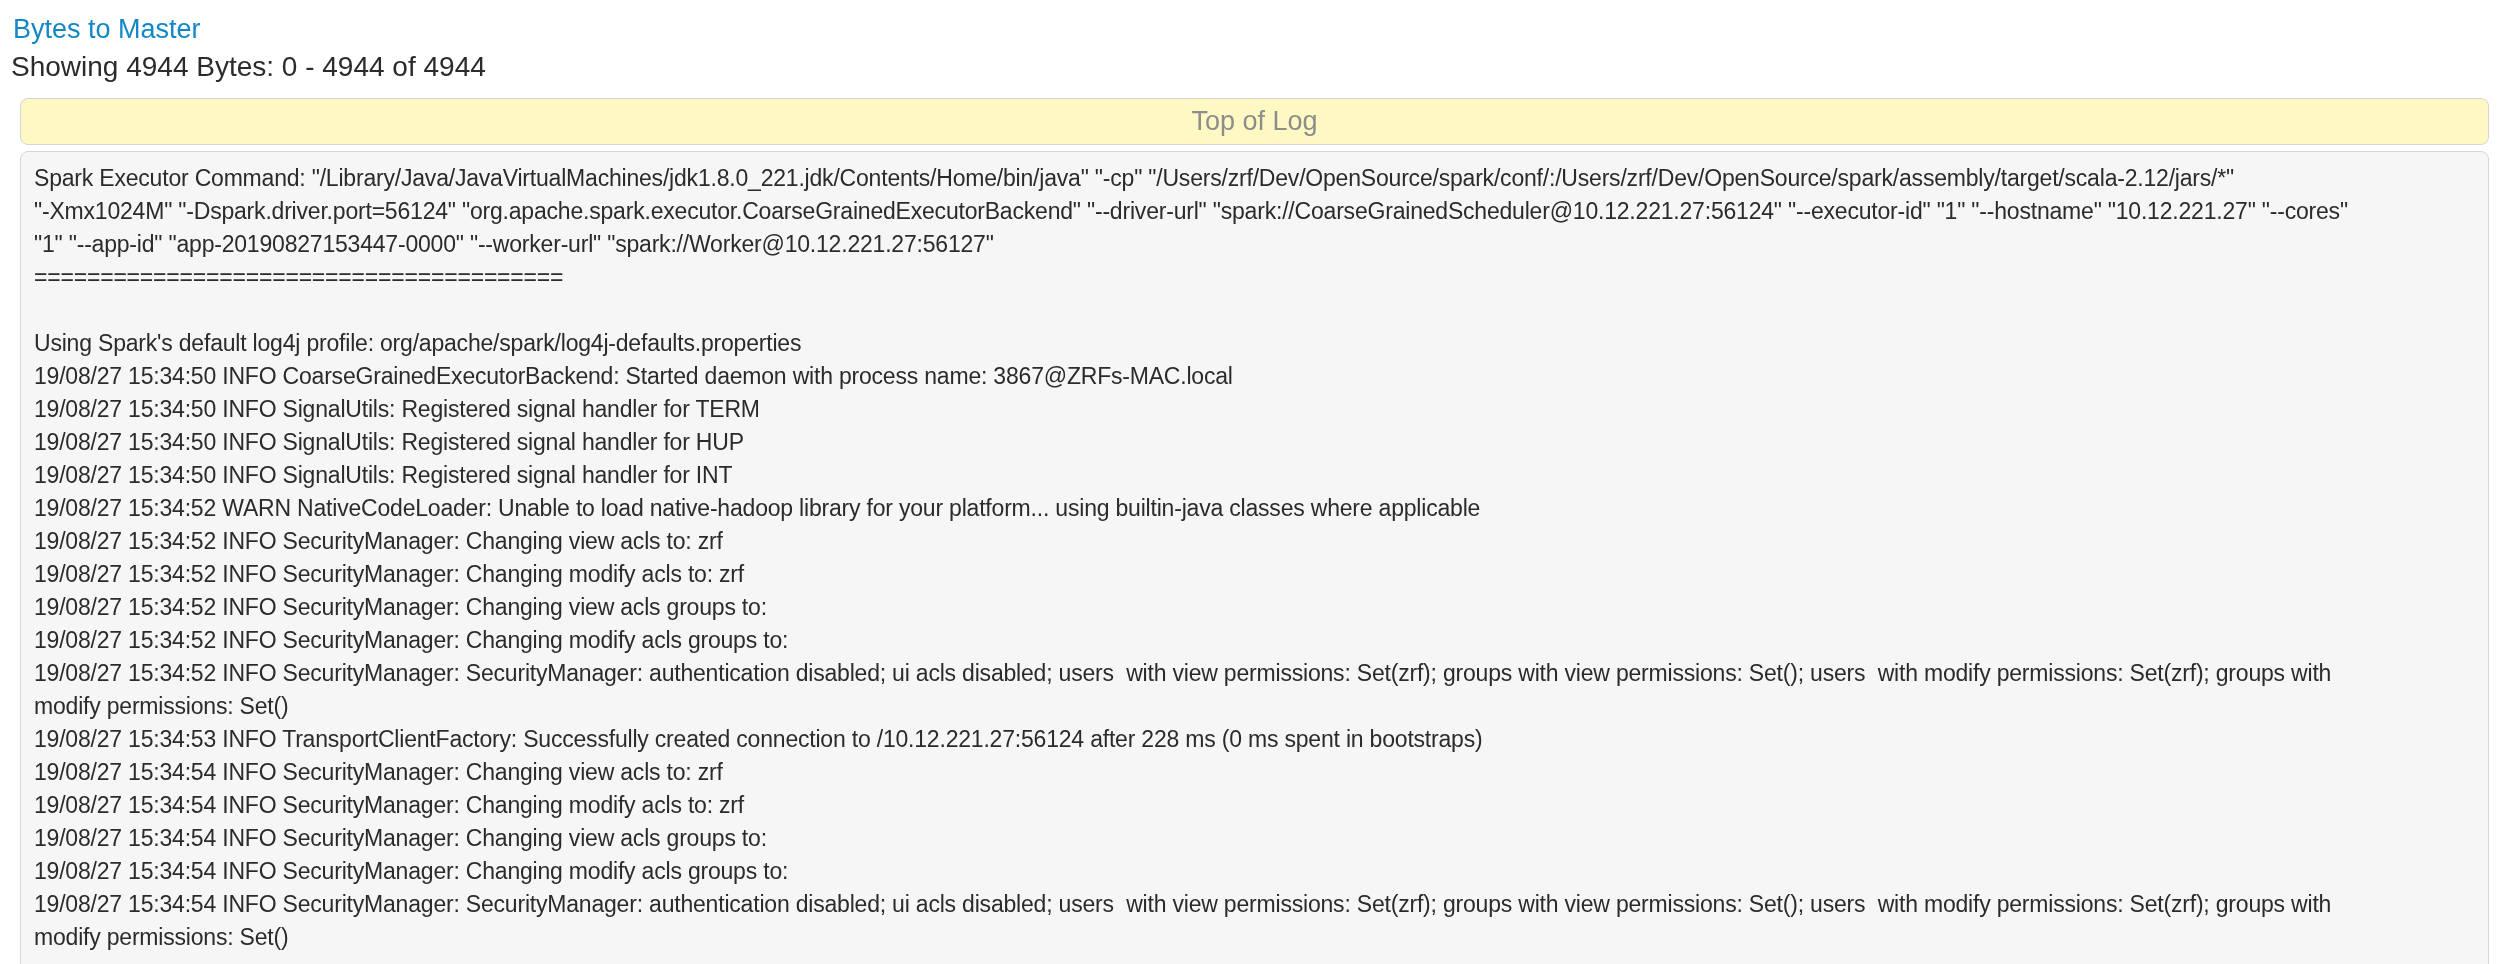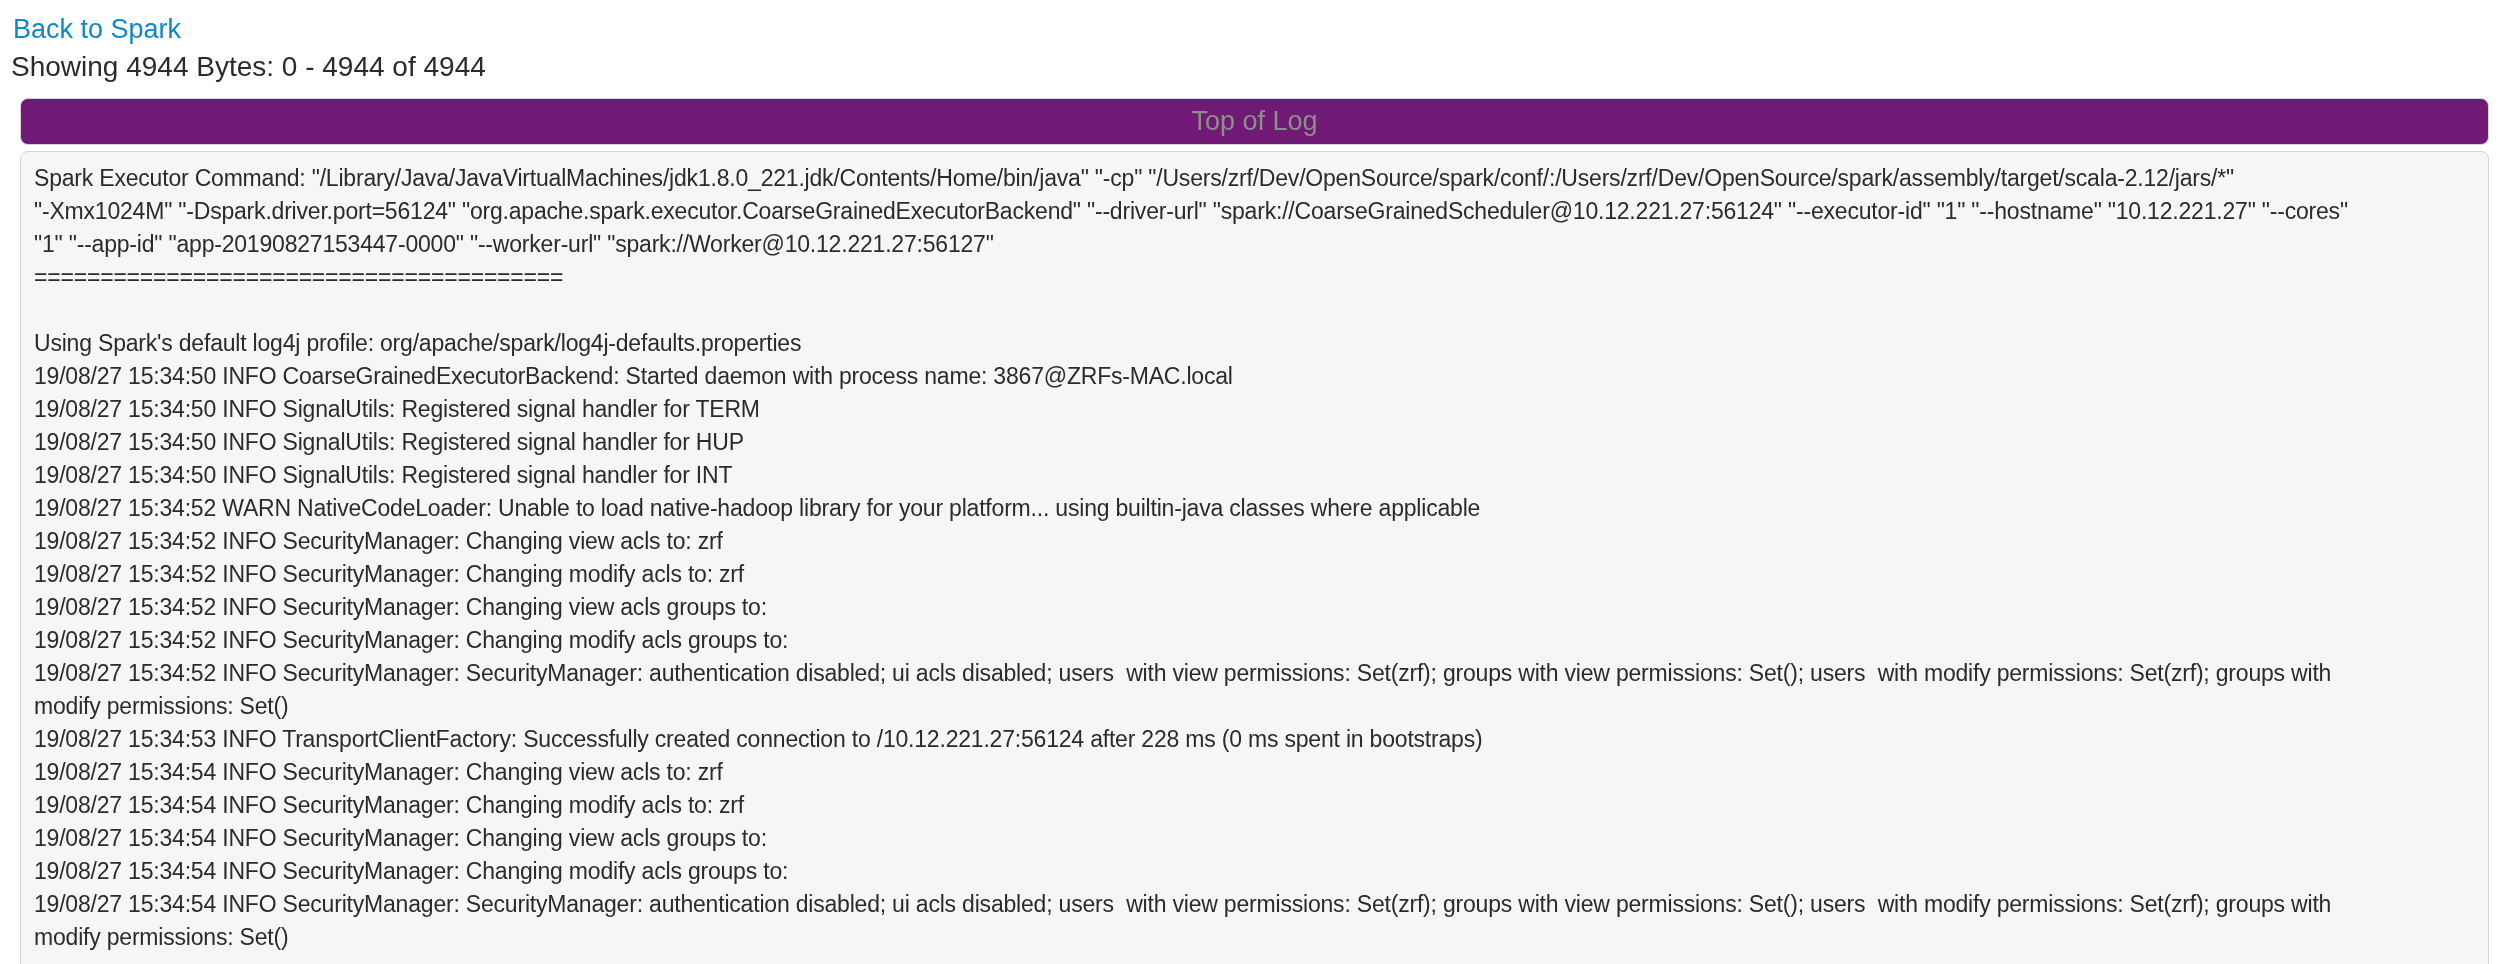--- a/index.html
+++ b/index.html
@@ -27,21 +27,21 @@
   .byte-range {
     margin: 7px 0 0 11px;
     font-size: 28px;
     line-height: 32px;
     color: #2b2b2b;
   }
 
   .log-header-bar {
     margin: 15px 21px 0 20px;
     height: 47px;
-    background: #701a75;
+    background: #fef9c3;
     border: 1px solid #d4d4d4;
     border-radius: 8px;
     display: flex;
     align-items: center;
     justify-content: center;
     cursor: pointer;
   }
   .log-header-label {
     font-size: 27px;
     color: #8d8d8d;
@@ -65,21 +65,21 @@
     color: #2b2b2b;
     white-space: pre-wrap;
     word-wrap: break-word;
   }
 </style>
 </head>
 <body>
 
 <div class="page">
 
-  <a class="back-link" href="#">Back to Spark</a>
+  <a class="back-link" href="#">Bytes to Master</a>
 
   <div class="byte-range">Showing 4944 Bytes: 0 - 4944 of 4944</div>
 
   <div class="log-header-bar">
     <span class="log-header-label">Top of Log</span>
   </div>
 
   <div class="log-box">
     <pre class="log-pre">Spark Executor Command: "/Library/Java/JavaVirtualMachines/jdk1.8.0_221.jdk/Contents/Home/bin/java" "-cp" "/Users/zrf/Dev/OpenSource/spark/conf/:/Users/zrf/Dev/OpenSource/spark/assembly/target/scala-2.12/jars/*"
 "-Xmx1024M" "-Dspark.driver.port=56124" "org.apache.spark.executor.CoarseGrainedExecutorBackend" "--driver-url" "spark://CoarseGrainedScheduler@10.12.221.27:56124" "--executor-id" "1" "--hostname" "10.12.221.27" "--cores"

